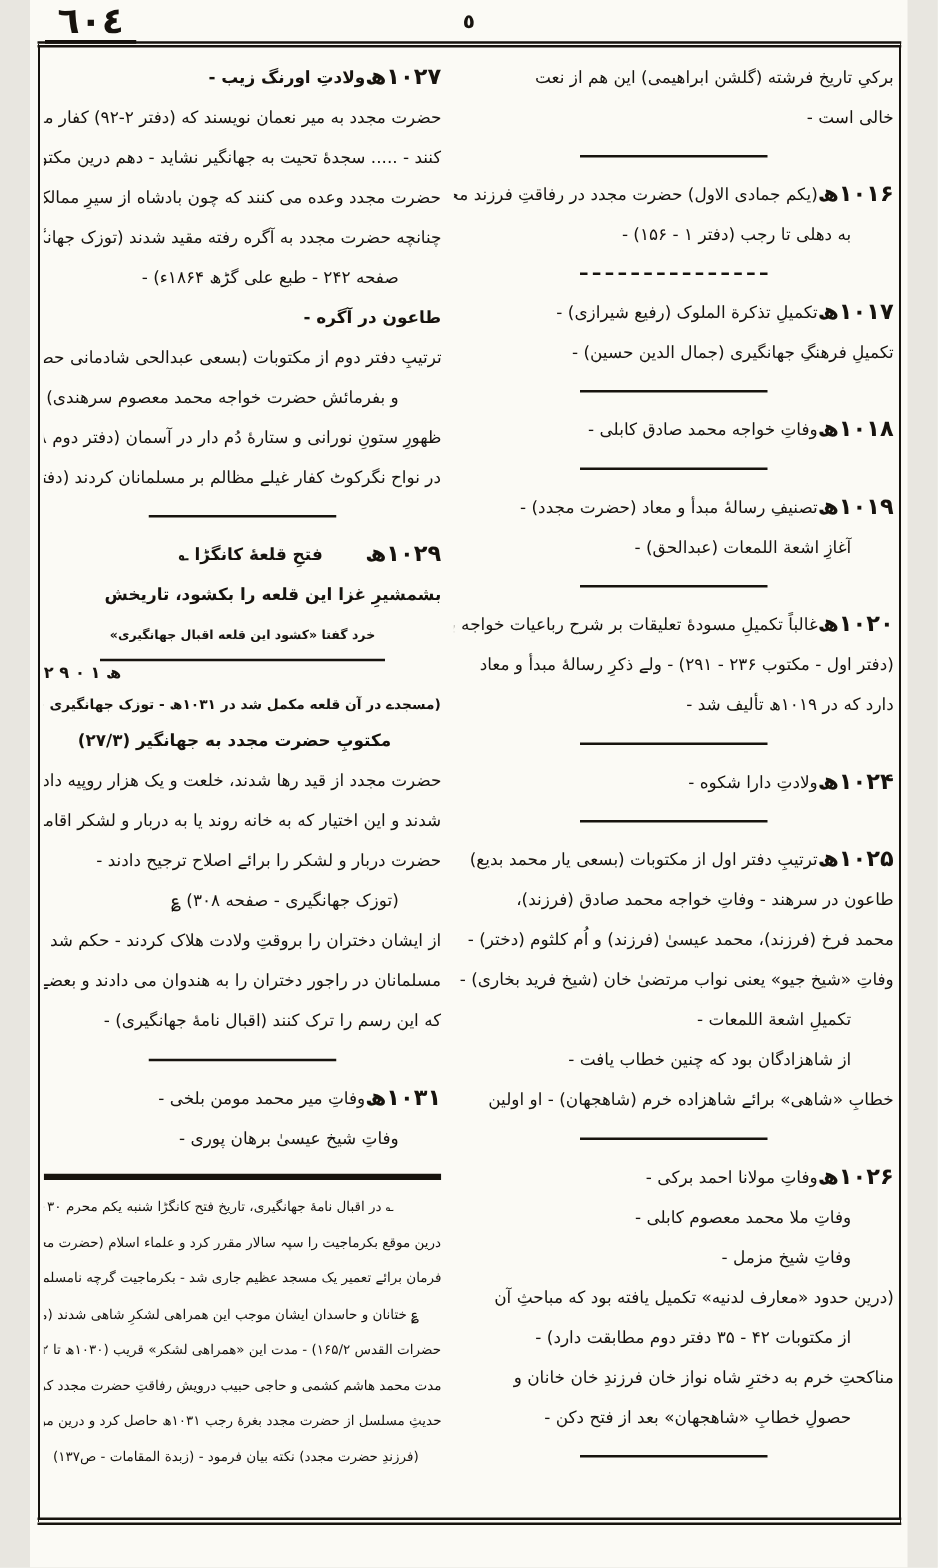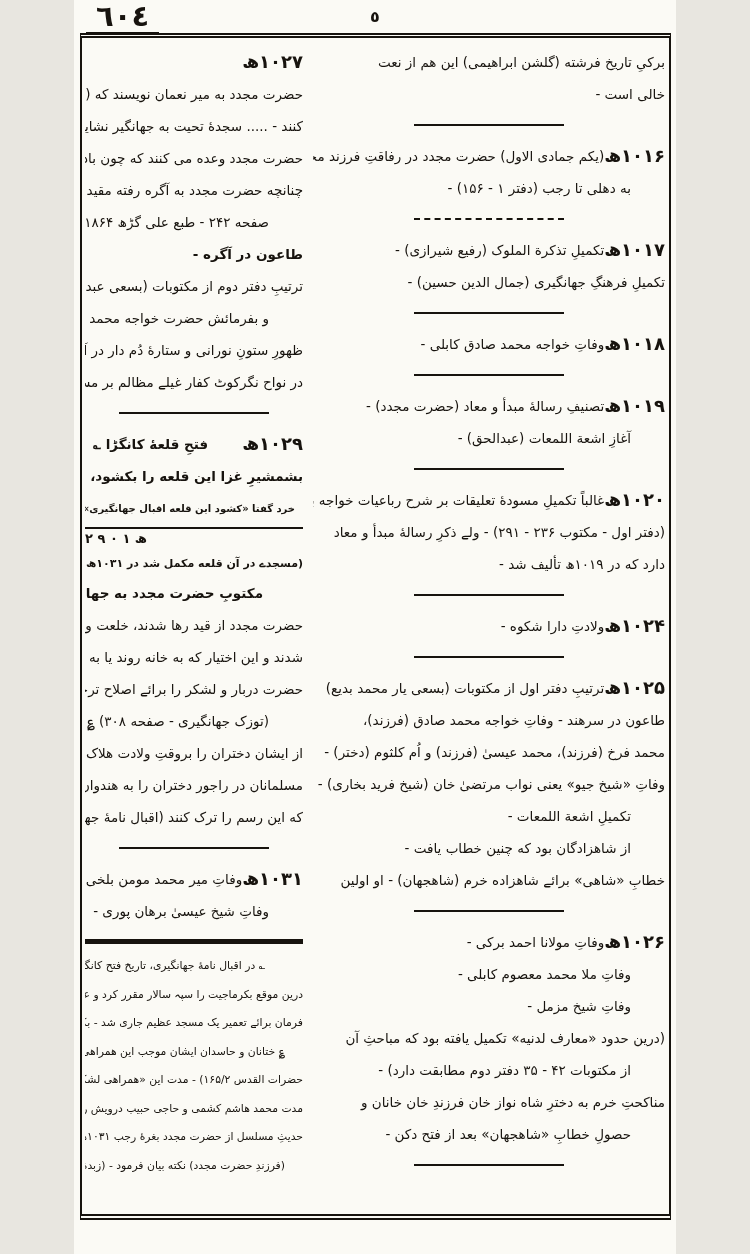--- a/index.html
+++ b/index.html
@@ -1,17 +1,17 @@
 <!DOCTYPE html>
 <html lang="fa"><head>
 <meta charset="utf-8">
 <style>
   html,body{margin:0;padding:0;background:#e8e6e0;}
   .page{
-    position:relative;width:602px;height:1254px;margin:0 auto;
+    position:relative;width:702px;height:1254px;margin:0 auto;
     background:#fbfaf5;color:#17130e;overflow:hidden;
     font-family:"DejaVu Sans",sans-serif;
   }
   
   .hdr{position:absolute;top:0;left:0;right:0;height:33px;}
   .pagenum{
     position:absolute;left:12px;top:1px;font-size:29px;font-weight:bold;
     padding:0 10px 1px 10px;border-bottom:3px solid #17130e;line-height:30px;
   }
   .juz{position:absolute;left:50%;top:7px;transform:translateX(-50%);
@@ -174,20 +174,21 @@
         </article>
 
         <div class="sep"></div>
       </section>
 
       <section class="col col-l">
 
         <article>
           <div class="row">
             <div class="date">۱۰۲۷ھ</div>
+            <p class="line bold">ولادتِ اورنگ زیب -</p>
           </div>
           <p class="line">حضرت مجدد به میر نعمان نویسند که (دفتر ۲-۹۲) کفار مساجد منهدم</p>
           <p class="line">کنند - ..... سجدهٔ تحیت به جهانگیر نشاید - دهم درین مکتوب</p>
           <p class="line">حضرت مجدد وعده می کنند که چون بادشاه از سیرِ ممالک به آگره آید آنجا بیایند.</p>
           <p class="line">چنانچه حضرت مجدد به آگره رفته مقید شدند (توزک جهانگیری -</p>
           <p class="line ind">صفحه ۲۴۲ - طبع علی گڑھ ۱۸۶۴ء) -</p>
           <p class="line bold">طاعون در آگره -</p>
           <p class="line">ترتیبِ دفتر دوم از مکتوبات (بسعی عبدالحی شادمانی حصاری</p>
           <p class="line ind">و بفرمائش حضرت خواجه محمد معصوم سرهندی) -</p>
           <p class="line">ظهورِ ستونِ نورانی و ستارهٔ دُم دار در آسمان (دفتر دوم ۶۸-۷۷)</p>

